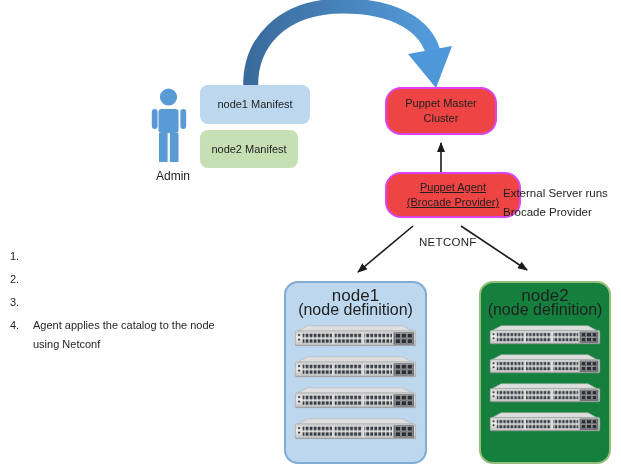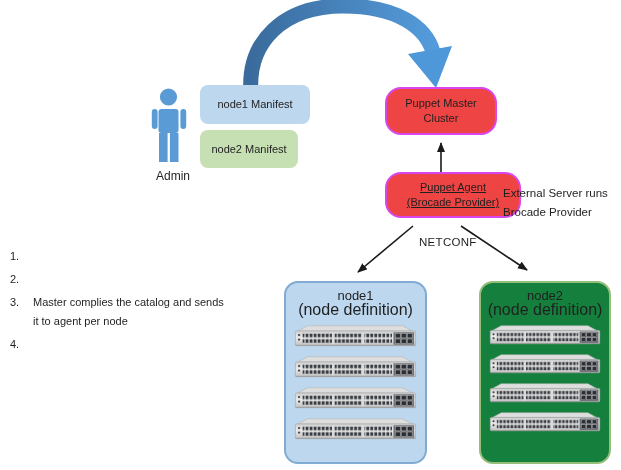--- a/index.html
+++ b/index.html
@@ -28,21 +28,21 @@
   .netconf { position:absolute; left:411px; top:236px; font-size:11.5px; letter-spacing:0.3px; z-index:2;padding-left:8px; }
   .person { position:absolute; left:151px; top:88px; width:36px; height:75px; z-index:2; }
   .person svg { display:block; width:100%; height:100%; }
   .admin-label { position:absolute; left:151px; top:169px; width:44px; text-align:center; font-size:12px; z-index:2; }
   .node-box {
     position:absolute; top:281px; height:183px; border-radius:14px; z-index:2;
     box-sizing:border-box; text-align:center;
   }
   .node1 { left:284px; width:143px; background:#BDD7EE; border:2px solid #82ABD3; }
   .node2 { left:479px; width:132px; background:#15803d; border:2px solid #94BE7A; }
-  .node-title { margin-top:6px; font-size:13px; line-height:14px; }
+  .node-title { margin-top:6px; font-size:17px; line-height:14px; }
   .node-subtitle { font-size:16px; line-height:14px; }
   .switch-stack {
     position:absolute; left:7px; right:7px; top:42px;
     display:flex; flex-direction:column; gap:8px;
   }
   .switch-svg { display:block; width:100%; height:auto; }
   .notes { position:absolute; left:10px; top:247px; width:290px; z-index:2; }
   .note-item { display:flex; margin-bottom:4px; font-size:11px; line-height:19px; }
   .note-num { width:16px; flex:none; margin-right:7px; text-align:left; }
   .note-text { white-space:pre-line; }
@@ -269,21 +269,21 @@
 
   <div class="notes">
     <div class="note-item">
       <span class="note-num">1.</span>
     </div>
     <div class="note-item">
       <span class="note-num">2.</span>
     </div>
     <div class="note-item">
       <span class="note-num">3.</span>
-      <span class="note-text">Master complies the catalog and sends
-it to agent per node</span>
     </div>
     <div class="note-item">
       <span class="note-num">4.</span>
+      <span class="note-text">Agent applies the catalog to the node
+using Netconf</span>
     </div>
   </div>
 
 </div>
 
 </body></html>

